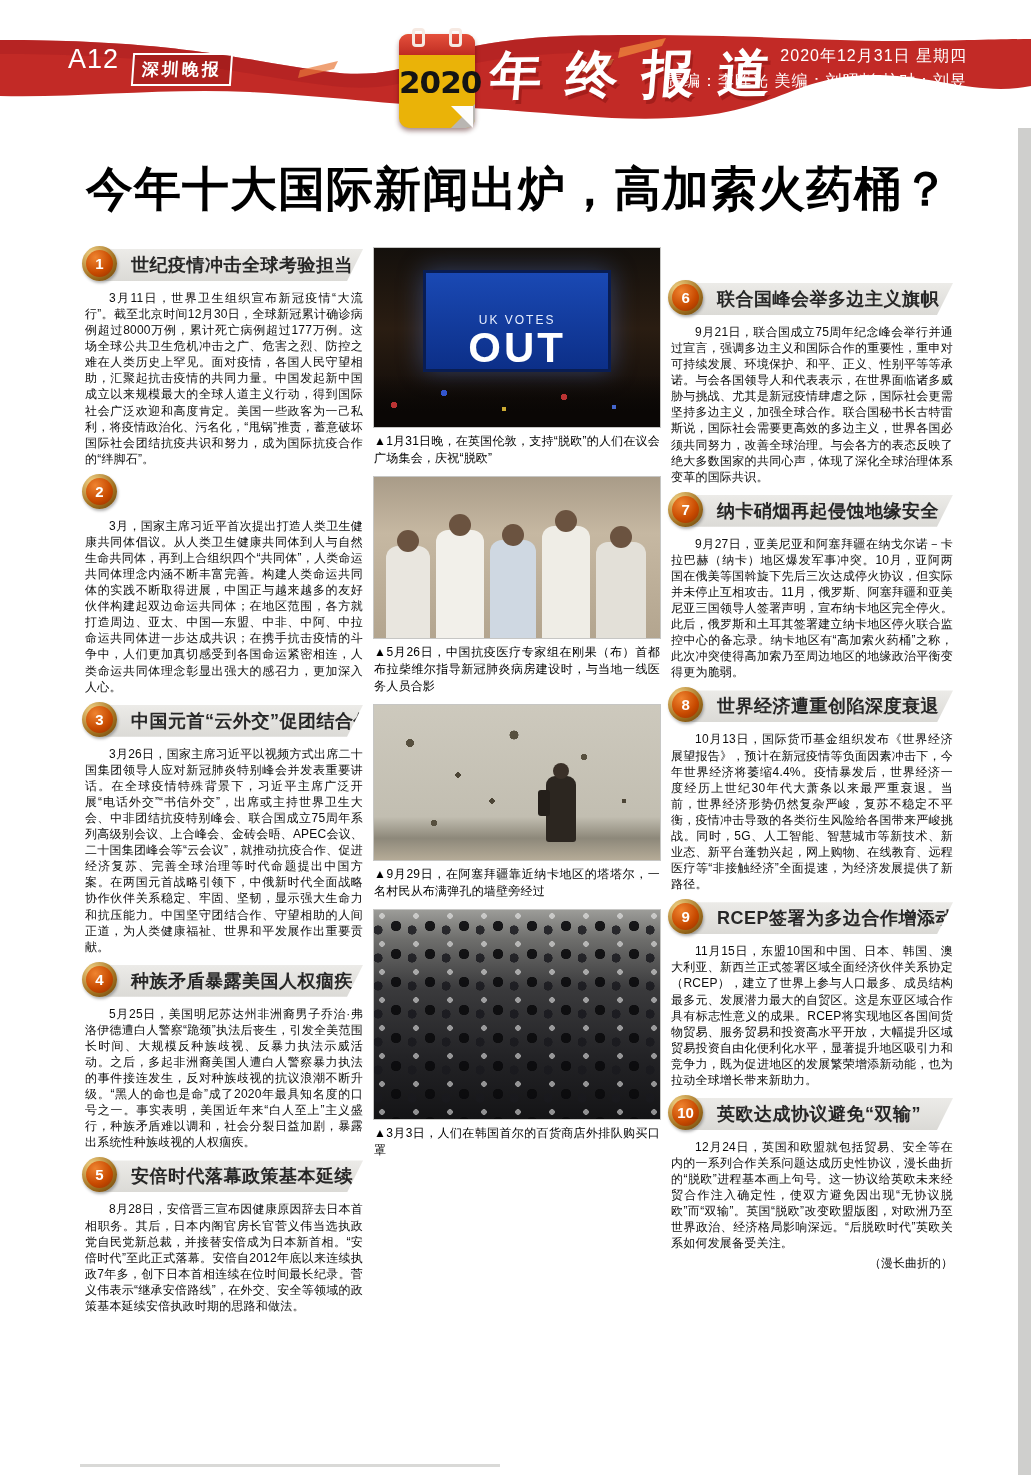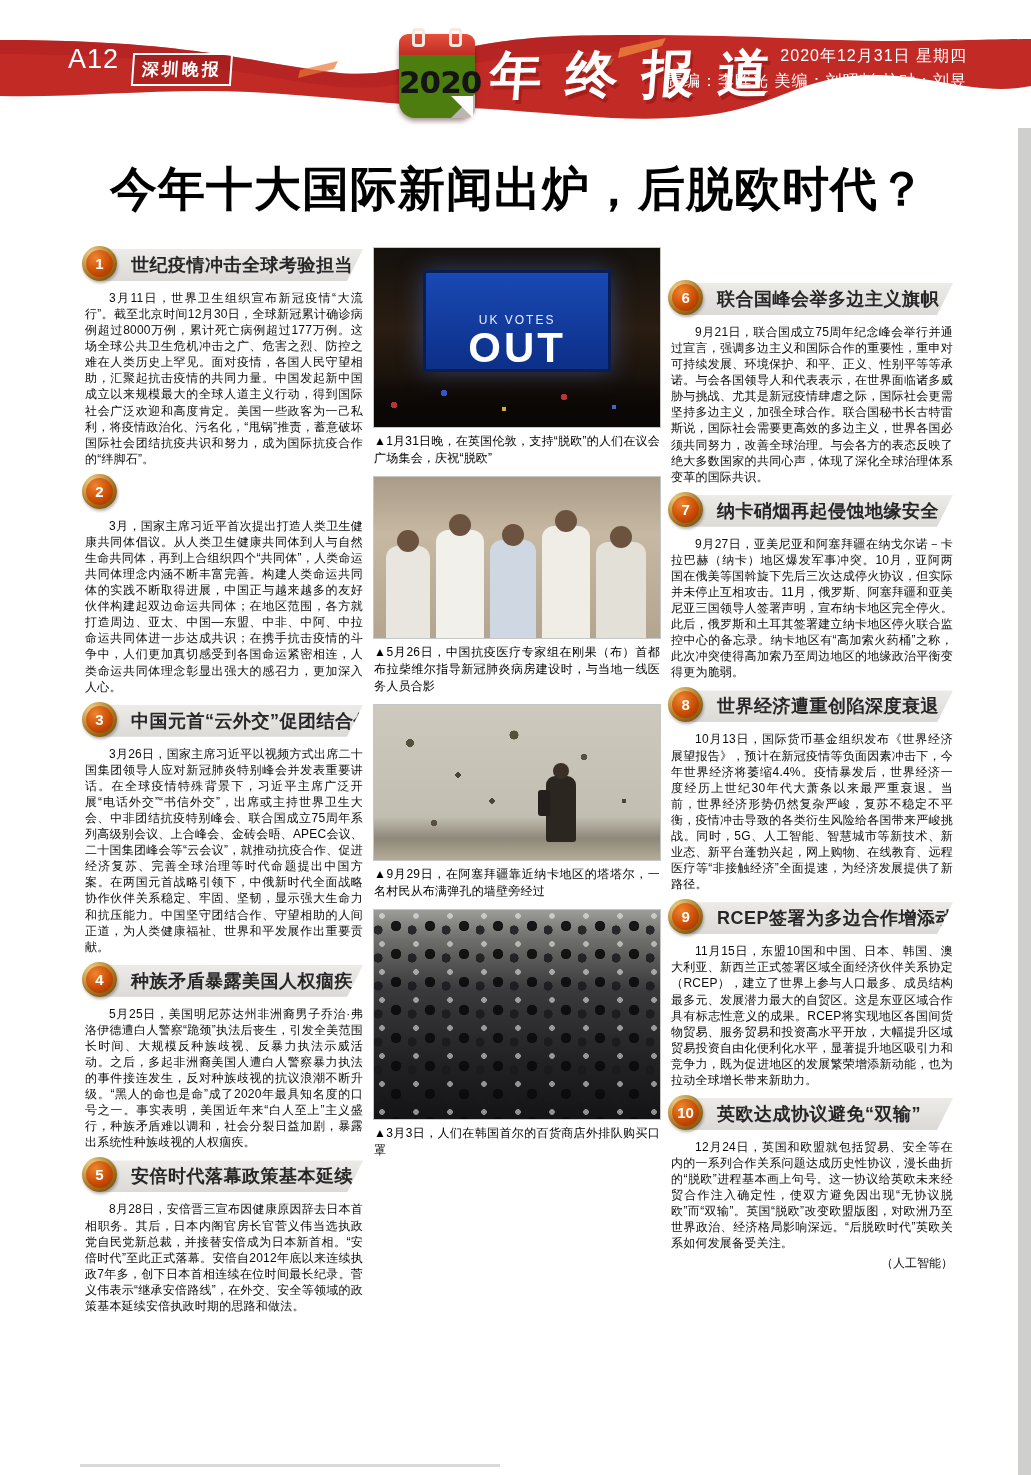--- a/index.html
+++ b/index.html
@@ -16,22 +16,22 @@
     position:absolute;left:68px;top:44px;color:#fff;
     font-size:27px;font-weight:500;letter-spacing:1px;z-index:3;
   }
   .masthead{
     position:absolute;left:132px;top:53px;z-index:3;
     color:#fff;font-weight:bold;font-size:17px;letter-spacing:3px;
     border:2px solid #fff;padding:3px 8px;background:rgba(120,10,12,.25);
     transform:skewX(-4deg);
   }
   .calendar{
-    position:absolute;left:399px;top:34px;width:76px;height:84px;z-index:4;
-    background:#4d7c0f;border-radius:16px;box-shadow:0 3px 5px rgba(60,0,0,.45);
+    position:absolute;left:399px;top:34px;width:76px;height:94px;z-index:4;
+    background:#eab308;border-radius:10px;box-shadow:0 3px 5px rgba(60,0,0,.45);
   }
   .cal-top{height:21px;background:linear-gradient(#e5503c,#bf2d22);border-radius:9px 9px 0 0;position:relative;}
   .cal-ring{position:absolute;top:-6px;width:7px;height:13px;border:3px solid #f6e9e2;border-radius:4px;background:transparent;}
   .cal-ring.r1{left:13px;} .cal-ring.r2{left:50px;}
   .cal-year{
     text-align:center;margin-top:9px;font-size:31px;font-weight:bold;color:#141414;
     font-family:"DejaVu Sans",sans-serif;letter-spacing:-1px;
   }
   .cal-fold{position:absolute;right:0;bottom:0;width:0;height:0;
     border-left:24px solid transparent;border-bottom:24px solid #b9b6b2;border-bottom-right-radius:9px;}
@@ -184,21 +184,21 @@
     <div class="cal-year">2020</div>
     <div class="cal-fold"></div>
   </div>
   <div class="banner-title">年终报道</div>
   <div class="banner-meta">
     <div>2020年12月31日 星期四</div>
     <div>责编：李晖光 美编：刘昭彭 校对：刘昱</div>
   </div>
 </div>
 
-<div class="headline">今年十大国际新闻出炉，后脱欧时代？</div>
+<div class="headline">今年十大国际新闻出炉，高加索火药桶？</div>
 
 <div class="cols">
 
   <div class="col-left">
 
     <div class="article">
       <div class="art-head">
         <div class="badge">
             <div class="badge-inner">1</div>
           </div>
@@ -330,20 +330,20 @@
     </div>
 
     <div class="article">
       <div class="art-head">
         <div class="badge">
             <div class="badge-inner">10</div>
           </div>
         <div class="art-title">英欧达成协议避免“双输”</div>
       </div>
       <div class="art-body">12月24日，英国和欧盟就包括贸易、安全等在内的一系列合作关系问题达成历史性协议，漫长曲折的“脱欧”进程基本画上句号。这一协议给英欧未来经贸合作注入确定性，使双方避免因出现“无协议脱欧”而“双输”。英国“脱欧”改变欧盟版图，对欧洲乃至世界政治、经济格局影响深远。“后脱欧时代”英欧关系如何发展备受关注。</div>
-      <div class="credit">（人工智能）</div>
+      <div class="credit">（漫长曲折的）</div>
     </div>
 
   </div>
 </div>
 
 <div class="scan-right"></div>
 <div class="scan-bottom"></div>
 
 </body></html>

